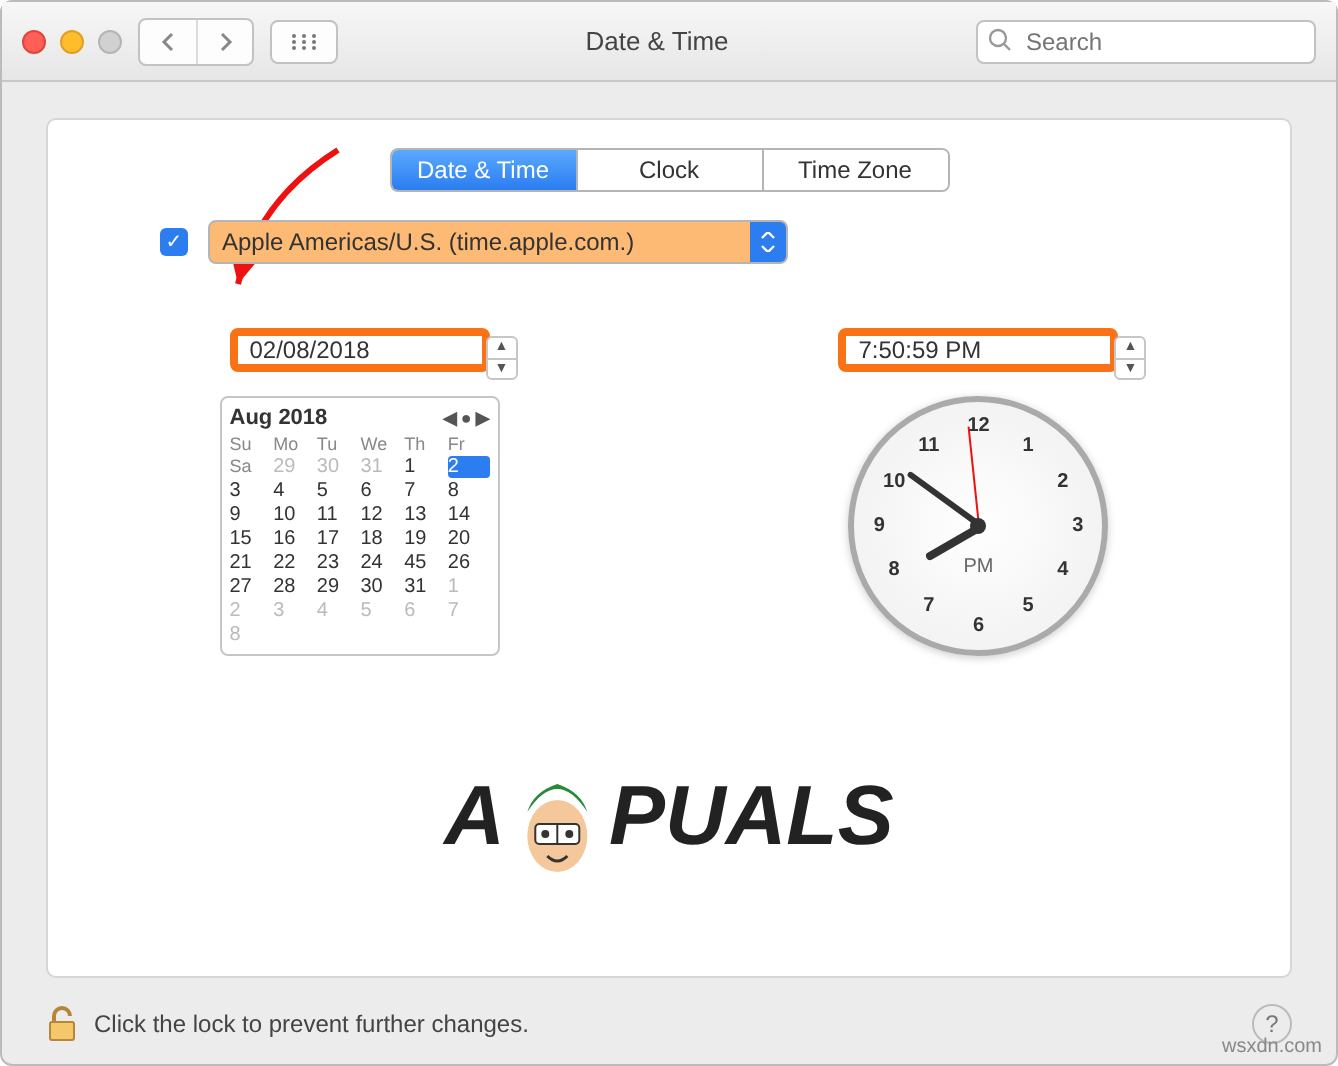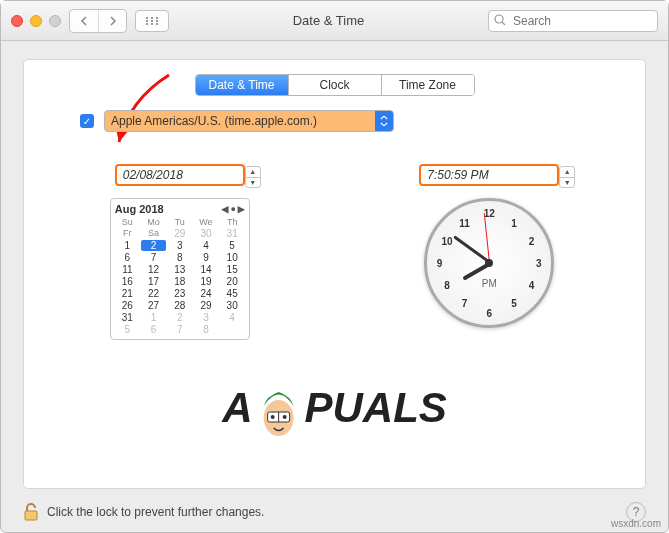--- a/index.html
+++ b/index.html
@@ -26,30 +26,30 @@
   .seg-item:last-child { border-right: none; }
   .seg-item.active { background: #3b82f6; background: linear-gradient(#5aa9ff,#2b7df0); color: #fff; }
   .auto-row { display: flex; align-items: center; gap: 6px; margin-left: 40px; }
   .checkbox { width: 14px; height: 14px; border-radius: 3px; background: #2b7df0; display: flex; align-items: center; justify-content: center; color: #fff; font-size: 10px; }
   .auto-label { border: 2px solid #e11; border-radius: 4px; padding: 1px 4px; font-size: 13px; }
   .server-select { margin-left: 4px; width: 290px; height: 22px; border: 1px solid #b5b5b5; border-radius: 4px; display: flex; align-items: center; padding: 0 6px; font-size: 12px; position: relative; background: #fdba74; }
   .server-select .sel-arrow { position: absolute; right: 0; top: 0; width: 18px; height: 100%; background: #2b7df0; border-radius: 0 3px 3px 0; color: #fff; display: flex; align-items: center; justify-content: center; font-size: 9px; }
   .arrow-annot { position: absolute; left: 85px; top: 10px; width: 120px; height: 80px; pointer-events: none; }
   .two-col { display: flex; margin-top: 32px; gap: 30px; }
   .col { flex: 1; display: flex; flex-direction: column; align-items: center; }
-  .date-input, .time-input { width: 130px; height: 22px; border: 2px solid #f97316; border-radius: 4px; background: #fff; display: flex; align-items: center; padding: 0 6px; font-size: 12px; position: relative; margin-bottom: 12px; font-style: italic; }
+  .date-input, .time-input { width: 130px; height: 22px; border: 4px solid #f97316; border-radius: 4px; background: #fff; display: flex; align-items: center; padding: 0 6px; font-size: 12px; position: relative; margin-bottom: 12px; }
   .time-input { width: 140px; align-items: center; }
   .stepper { position: absolute; right: -18px; top: 0; width: 16px; height: 22px; border: 1px solid #c6c6c6; border-radius: 3px; display: flex; flex-direction: column; background: #fff; }
   .stepper span { flex: 1; display: flex; align-items: center; justify-content: center; font-size: 7px; color: #555; }
   .stepper span:first-child { border-bottom: 1px solid #c6c6c6; }
   .calendar { width: 140px; border: 1px solid #c6c6c6; border-radius: 4px; background: #fff; padding: 4px; font-size: 10px; }
   .cal-header { display: flex; justify-content: space-between; align-items: center; font-weight: bold; font-size: 11px; margin-bottom: 2px; }
   .cal-nav { display: flex; gap: 2px; font-size: 9px; color: #555; }
   .cal-nav span { cursor: pointer; }
-  .cal-grid { display: grid; grid-template-columns: repeat(5, 1fr); text-align: center; gap: 1px; }
+  .cal-grid { display: grid; grid-template-columns: repeat(6, 1fr); gap: 1px; }
   .cal-grid .dow { color: #888; font-size: 9px; }
   .cal-grid .muted { color: #bbb; }
   .cal-grid .sel { background: #2b7df0; color: #fff; border-radius: 2px; }
   .clock { width: 130px; height: 130px; border-radius: 50%; border: 3px solid #aaa; background: radial-gradient(#fff,#eee); position: relative; box-shadow: 0 1px 4px rgba(0,0,0,.2); }
   .clock .num { position: absolute; font-size: 10px; font-weight: bold; transform: translate(-50%,-50%); }
   .n12 { top: 10%; left: 50%; } .n3 { top: 50%; left: 90%; } .n6 { top: 90%; left: 50%; } .n9 { top: 50%; left: 10%; }
   .n1 { top: 18%; left: 70%; } .n2 { top: 32%; left: 84%; } .n4 { top: 68%; left: 84%; } .n5 { top: 82%; left: 70%; }
   .n7 { top: 82%; left: 30%; } .n8 { top: 68%; left: 16%; } .n10 { top: 32%; left: 16%; } .n11 { top: 18%; left: 30%; }
   .hand { position: absolute; left: 50%; bottom: 50%; transform-origin: bottom center; background: #333; }
   .hour { width: 4px; height: 32px; border-radius: 2px; transform: rotate(240deg); }

